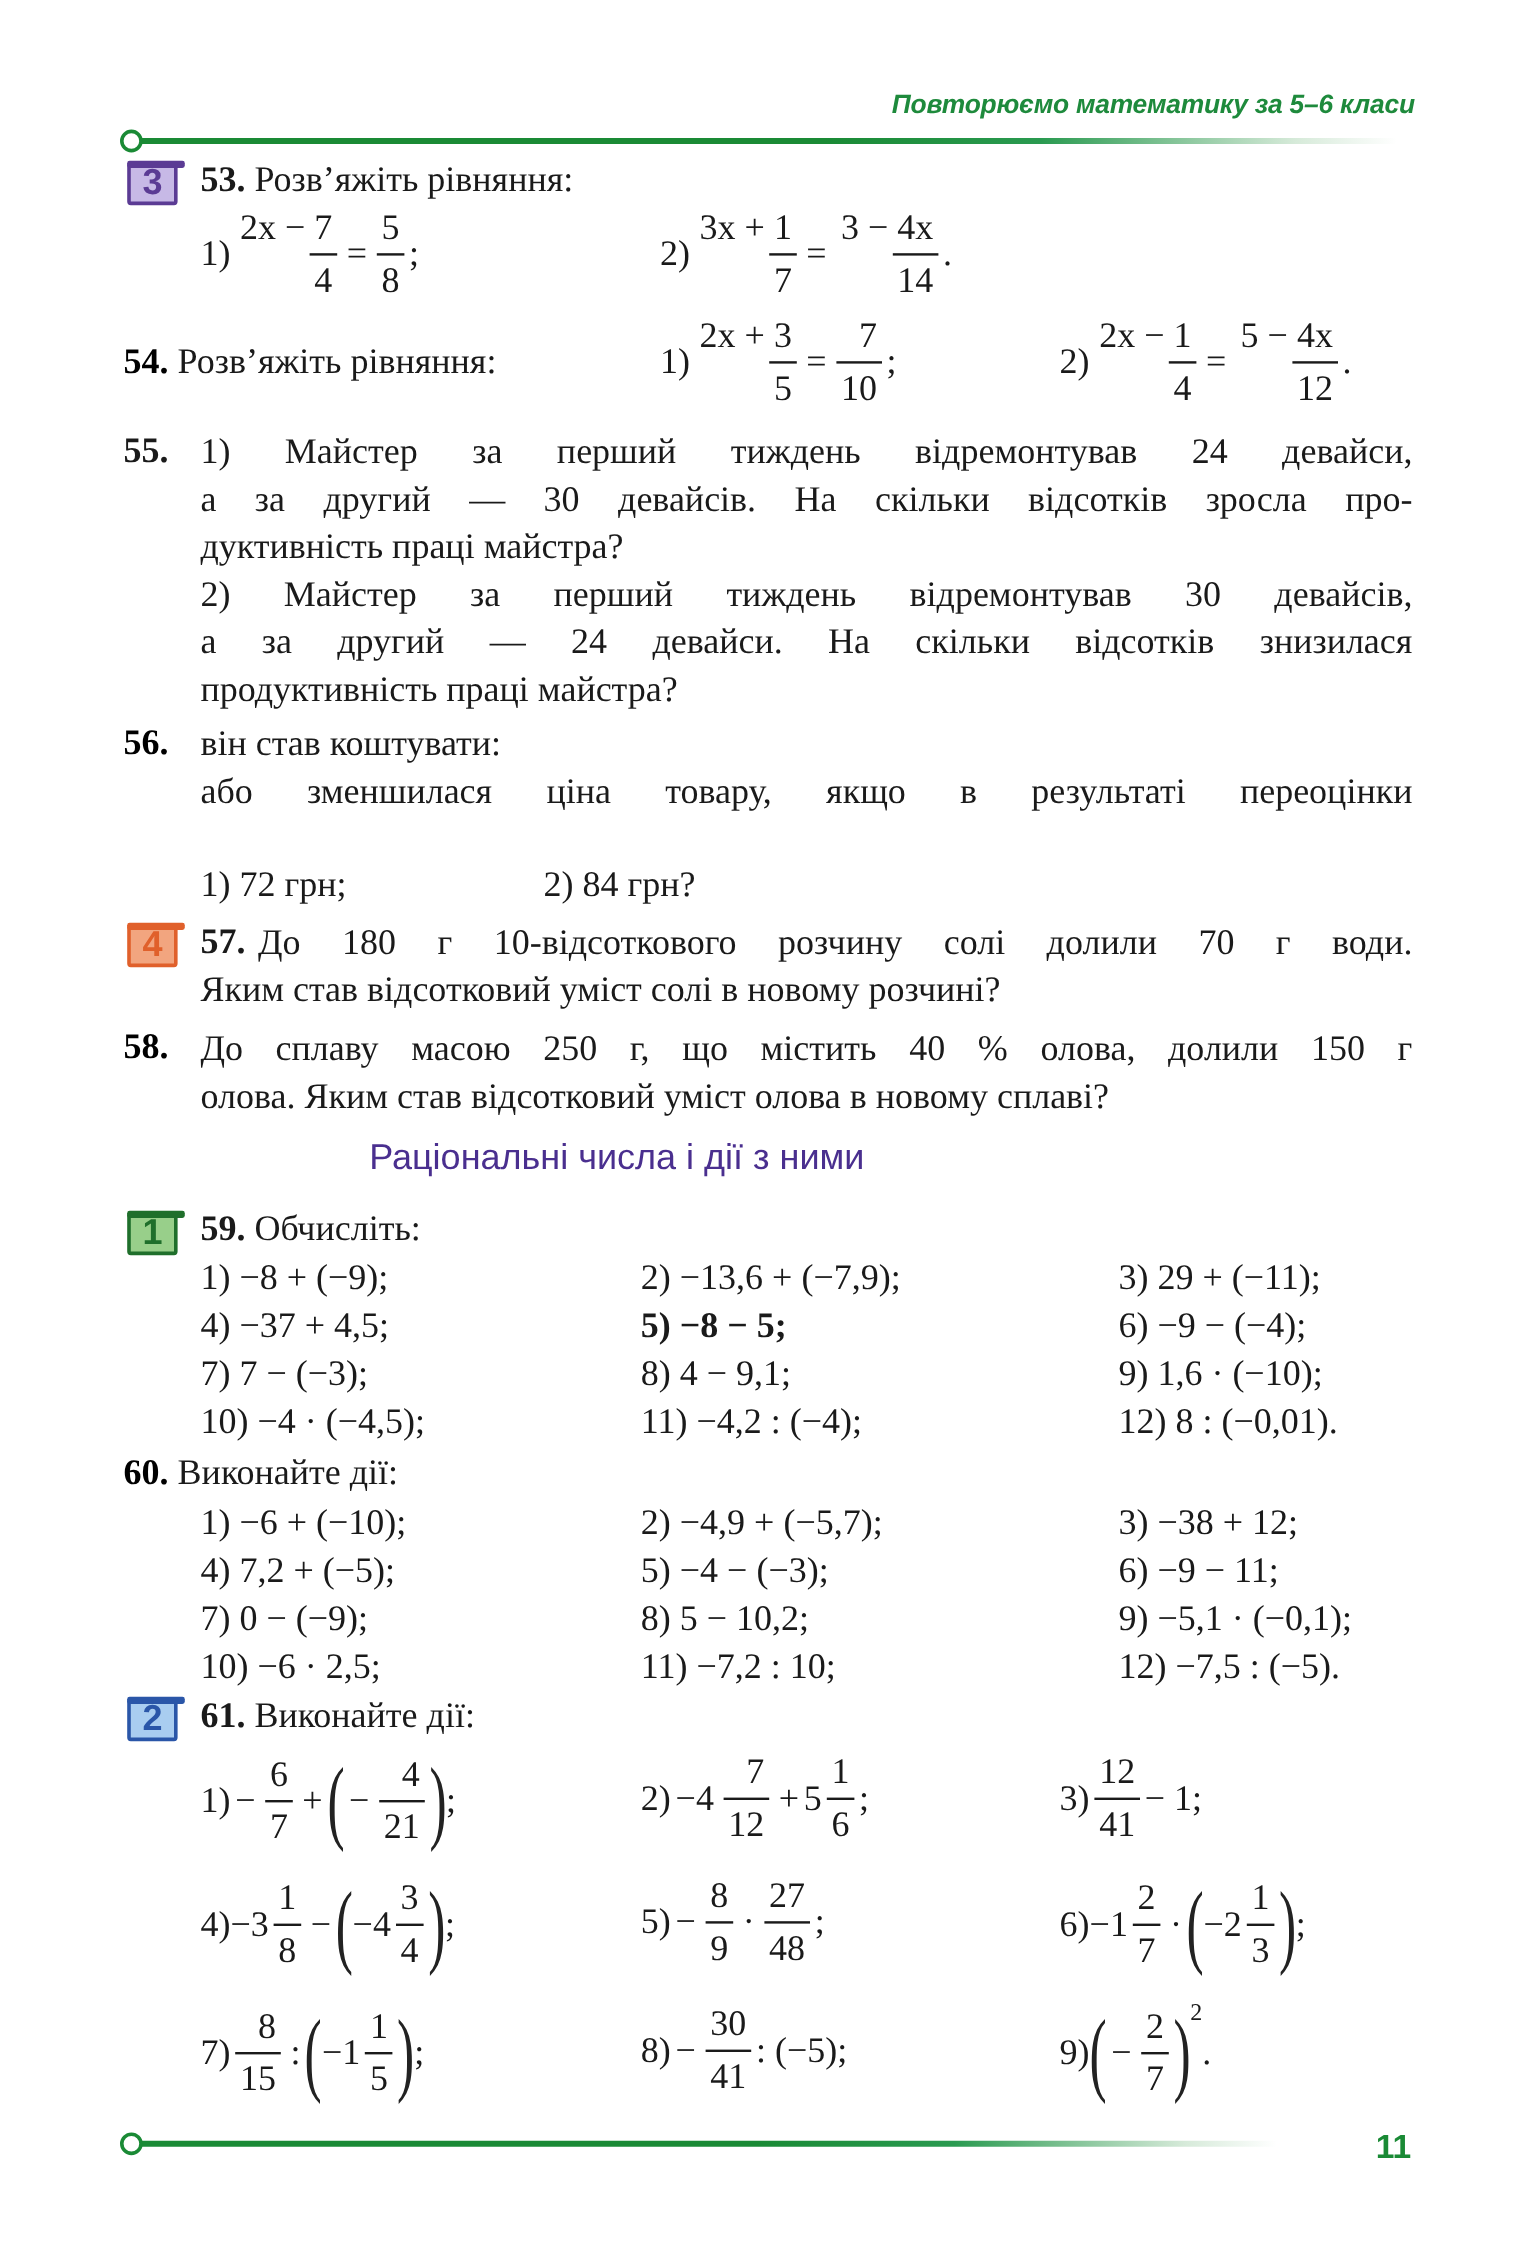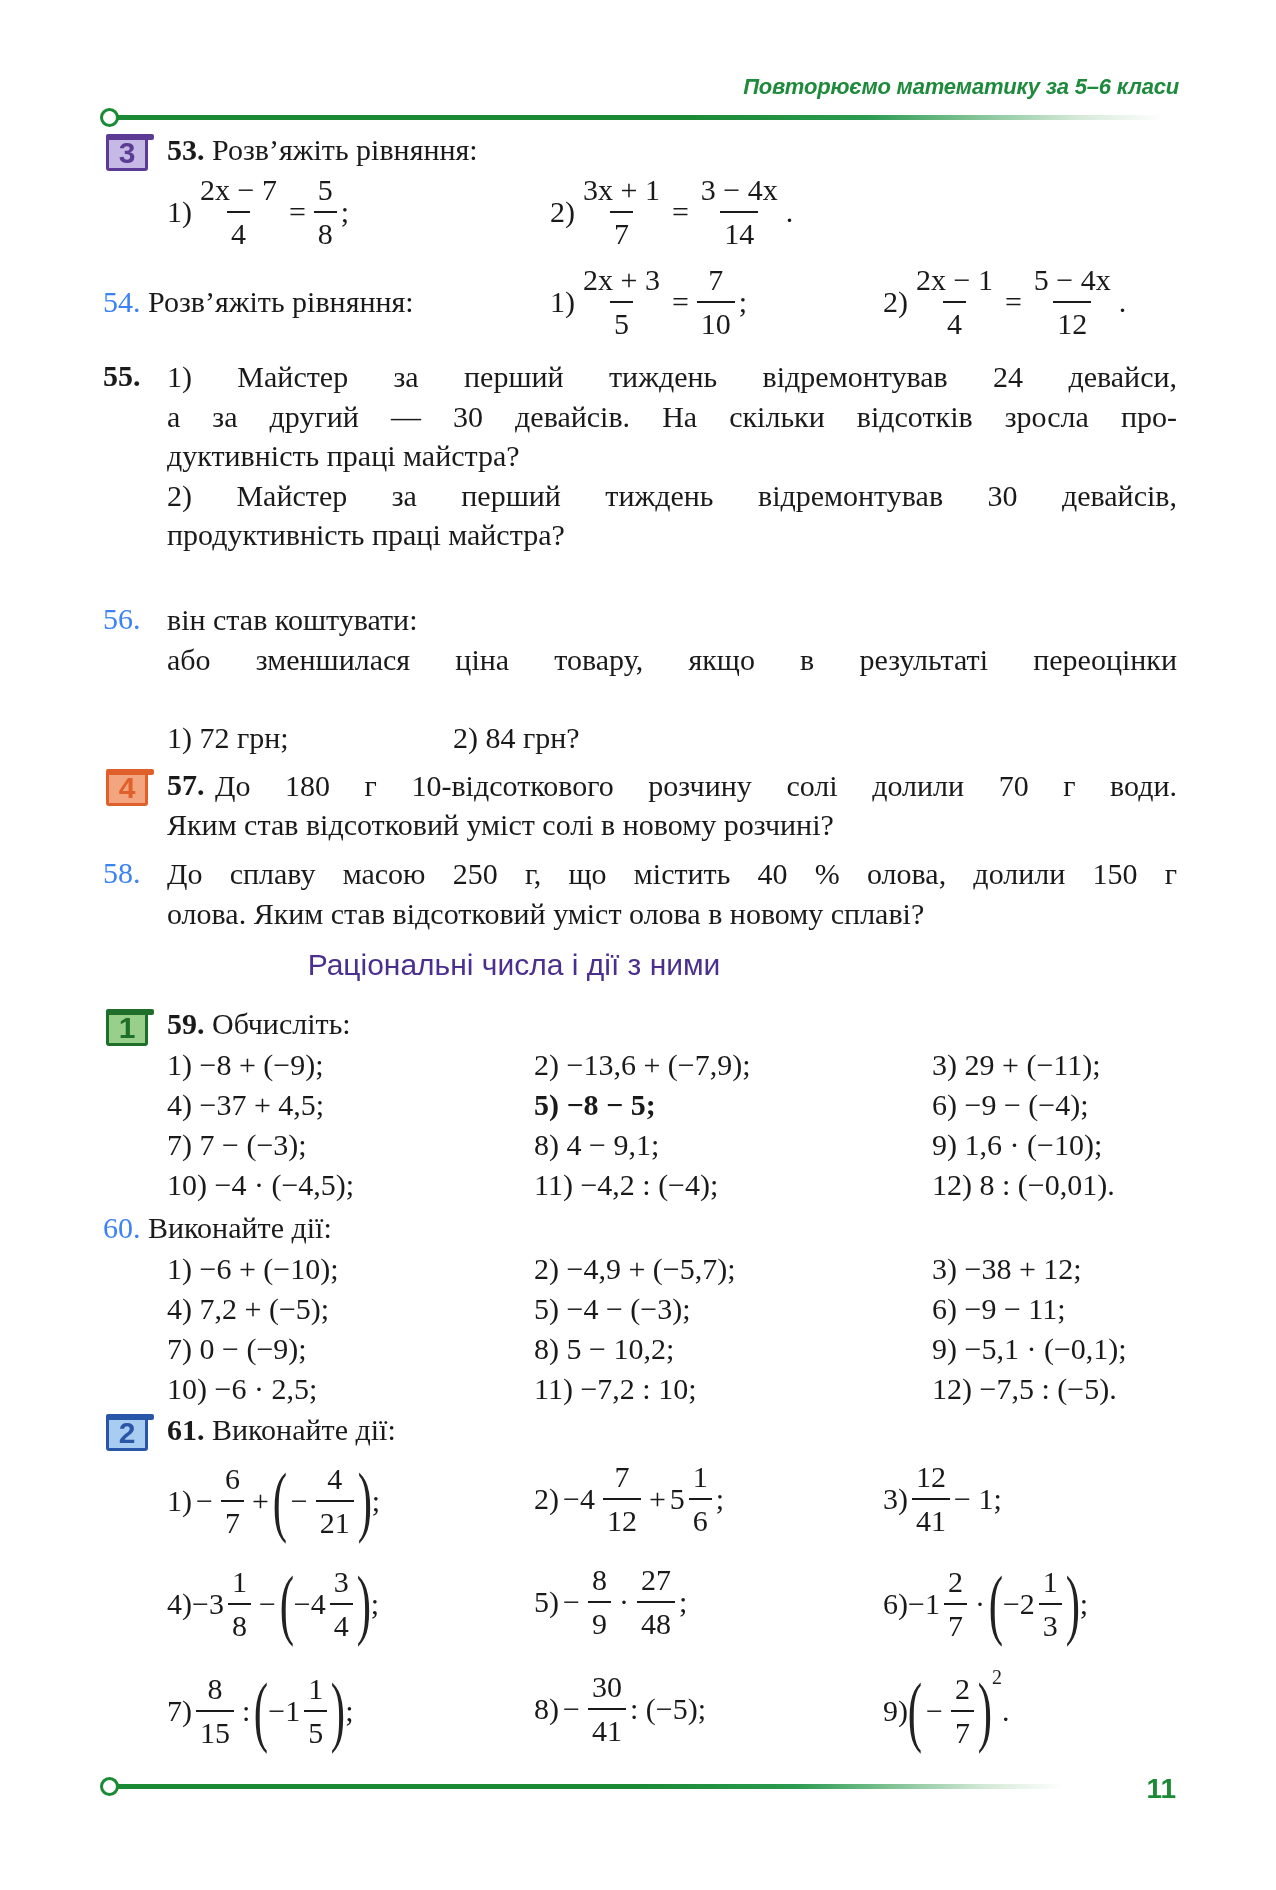--- a/index.html
+++ b/index.html
@@ -10,21 +10,21 @@
   
   .header-title { position: absolute; right: 97px; top: 74px; font-family: "Liberation Sans", "DejaVu Sans", sans-serif;
                   font-weight: bold; font-style: italic; font-size: 22px; color: #1e8a3c; letter-spacing: -0.2px; }
   .rule { position: absolute; left: 104px; height: 5px; border-radius: 2px;
           background: linear-gradient(to right, #1a8a35 0%, #1a8a35 55%, #2a9a50 72%, #d6ead9 92%, #ffffff 100%); }
   .rule-dot { position: absolute; width: 13px; height: 13px; border: 3px solid #1a8a35; border-radius: 50%; background: #fff; }
 
   
   .t { position: absolute; font-size: 30px; line-height: 38px; white-space: nowrap; }
   .num { font-weight: bold; }
-  .num-blue { font-weight: normal; color: #3b82f6; }
+  .num-blue { font-weight: bold; color: #000000; }
   .para { position: absolute; font-size: 30px; line-height: 39.5px; text-align: justify; width: 1015px; }
   .para .line { display: block; text-align: justify; text-align-last: justify; height: 39.5px; white-space: nowrap; }
   .para .line.last { text-align-last: left; }
 
   .section-title { position: absolute; left: 0; width: 1028px; top: 948px; text-align: center;
                    font-family: "Liberation Sans", "DejaVu Sans", sans-serif; font-size: 30px; color: #4a2f8f; }
 
   
   .badge { position: absolute; width: 42px; height: 36px; border-radius: 3px; box-sizing: border-box;
            font-family: "Liberation Sans", "DejaVu Sans", sans-serif; font-size: 30px; font-weight: bold;
@@ -34,21 +34,21 @@
   .badge-3::before { background: #5b3b94; }
   .badge-4 { background: #f2a57f; border: 3px solid #e0602b; color: #e0602b; }
   .badge-4::before { background: #e0602b; }
   .badge-1 { background: #98cf8a; border: 3px solid #1f6f2b; color: #1f6f2b; }
   .badge-1::before { background: #1f6f2b; }
   .badge-2 { background: #a9cdf0; border: 3px solid #2a56a8; color: #2a56a8; }
   .badge-2::before { background: #2a56a8; }
 
   
   .eq { position: absolute; display: flex; align-items: center; font-size: 30px; white-space: nowrap; }
-  .frac { display: inline-flex; flex-direction: column; align-items: center; margin: 0 4px; line-height: 1; }
+  .frac { display: inline-flex; flex-direction: column; align-items: flex-end; margin: 0 4px; line-height: 1; }
   .frac .n { padding: 0 4px 6px; }
   .frac .d { padding: 6px 4px 0; border-top: 2px solid #1a1a1a; }
   .sym { margin: 0 4px; }
   .paren { font-size: 78px; font-weight: 100; line-height: 1; transform: scaleX(0.55); display: inline-block; margin: 0 -6px; color: #222; }
   .sup { font-size: 20px; align-self: flex-start; margin-top: -6px; }
 
   .grid3 { position: absolute; font-size: 30px; line-height: 40px; white-space: nowrap; }
 
   .page-number { position: absolute; right: 100px; top: 1773px; font-family: "Liberation Sans", "DejaVu Sans", sans-serif;
                  font-weight: bold; font-size: 28px; color: #1a8a35; }
@@ -124,20 +124,21 @@
     </span>
   <span>.</span>
 </div>
 
 <div class="t" style="left:103px; top:357px;"><span class="num">55.</span></div>
 <div class="para" style="left:167px; top:357px; width:1010px;">
   <span class="line">1) Майстер за перший тиждень відремонтував 24 девайси,</span>
   <span class="line">а за другий — 30 девайсів. На скільки відсотків зросла про-</span>
   <span class="line last">дуктивність праці майстра?</span>
   <span class="line">2) Майстер за перший тиждень відремонтував 30 девайсів,</span>
+  <span class="line">а за другий — 24 девайси. На скільки відсотків знизилася</span>
   <span class="line last">продуктивність праці майстра?</span>
 </div>
 
 <div class="t" style="left:103px; top:600px;"><span class="num-blue">56.</span></div>
 <div class="para" style="left:167px; top:600px; width:1010px;">
   <span class="line last">він став коштувати:</span>
   <span class="line">або зменшилася ціна товару, якщо в результаті переоцінки</span>
 </div>
 <div class="t" style="left:167px; top:719px;">1) 72 грн;</div>
 <div class="t" style="left:453px; top:719px;">2) 84 грн?</div>

